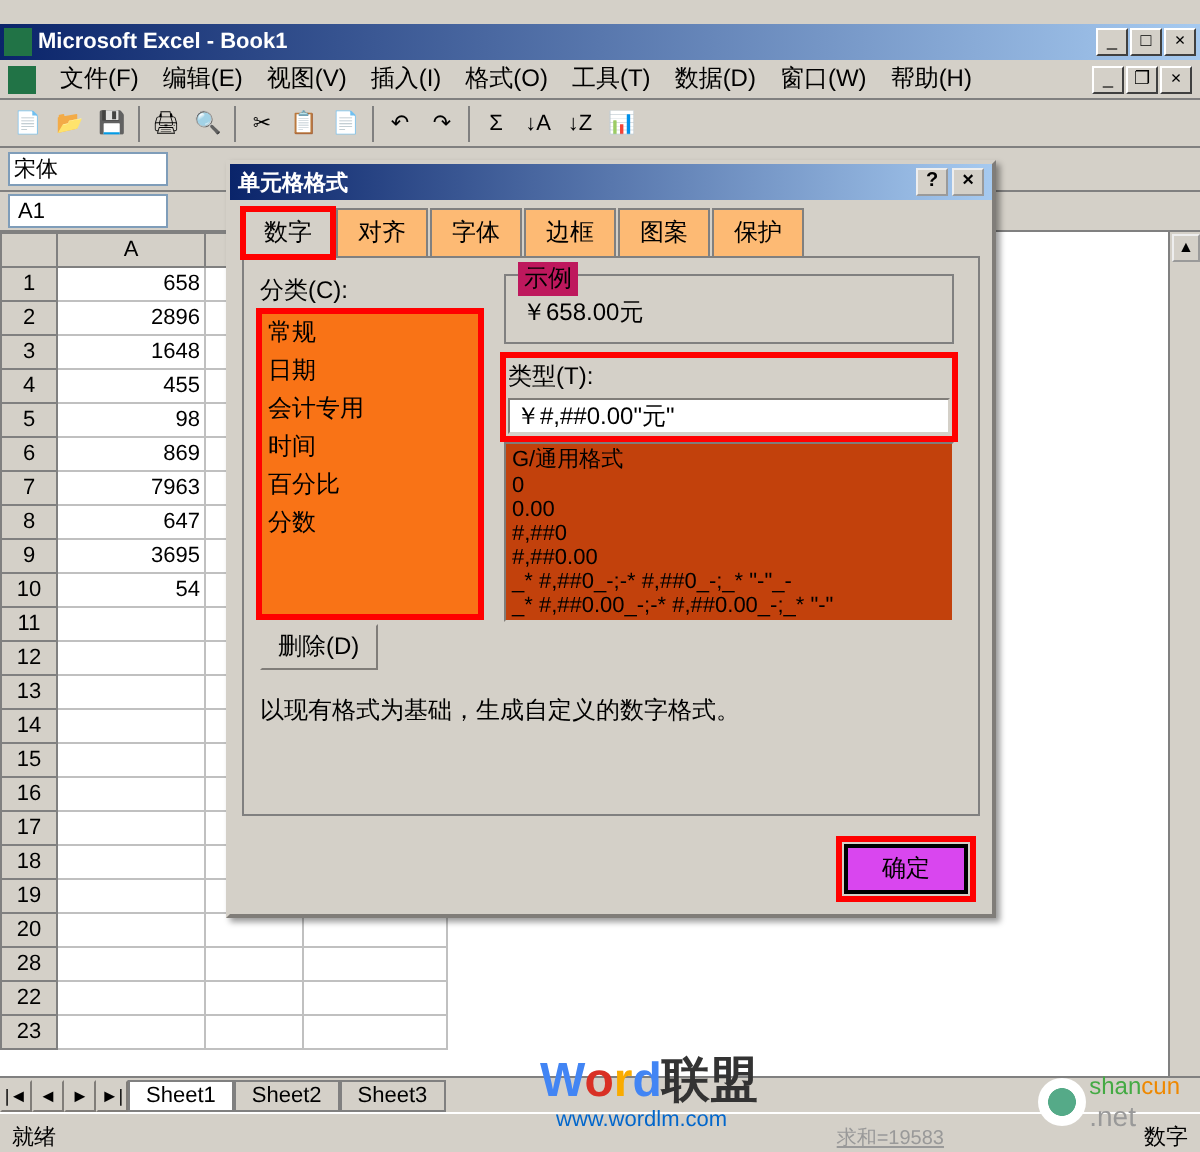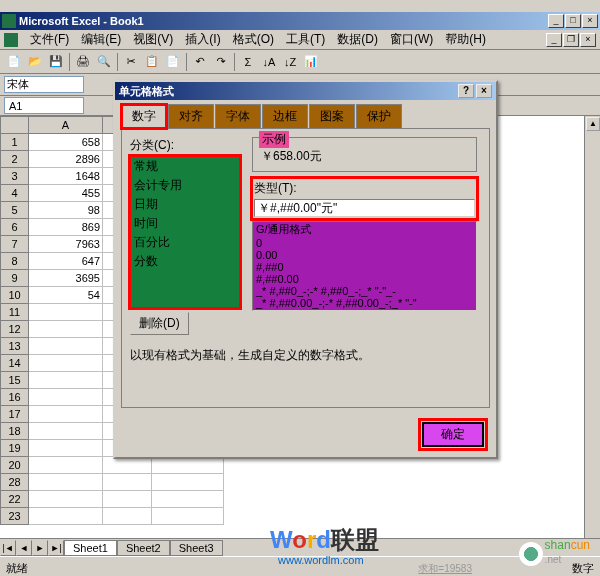--- a/index.html
+++ b/index.html
@@ -43,36 +43,36 @@
 
 
 .dialog { position: absolute; left: 113px; top: 80px; width: 385px; background: #d4d0c8; border: 2px outset #d4d0c8; box-shadow: 2px 2px 3px rgba(0,0,0,0.4); z-index: 100; }
 .dlg-title { background: linear-gradient(to right, #0a246a, #a6caf0); height: 18px; display: flex; align-items: center; padding: 0 4px; color: white; font-weight: bold; font-size: 11px; }
 .dlg-title-text { flex: 1; }
 .dlg-help { width: 16px; height: 14px; background: #d4d0c8; border: 1px outset; text-align: center; color: black; font-size: 10px; margin-right: 2px; }
 .dlg-close { width: 16px; height: 14px; background: #d4d0c8; border: 1px outset; text-align: center; color: black; font-size: 10px; }
 
 
 .tabs { display: flex; padding: 4px 6px 0 6px; }
-.tab { padding: 3px 10px; border: 1px solid #808080; border-bottom: none; background: #a16207; font-size: 12px; margin-right: 1px; }
+.tab { padding: 3px 10px; border: 1px solid #808080; border-bottom: none; background: #fdba74; font-size: 12px; margin-right: 1px; }
 .tab.active { background: #d4d0c8; position: relative; z-index: 2; border-bottom: 1px solid #d4d0c8; margin-bottom: -1px; }
 .tab-red { outline: 3px solid red; outline-offset: -2px; }
 .tab-content { border: 1px solid #808080; margin: 0 6px 6px 6px; padding: 8px; height: 280px; position: relative; }
 
 .dlg-label { font-size: 12px; margin-bottom: 2px; }
-.category-list { width: 110px; height: 152px; border: 1px inset #d4d0c8; background: #15803d; overflow: hidden; font-size: 12px; }
+.category-list { width: 110px; height: 152px; border: 1px inset #d4d0c8; background: #f97316; overflow: hidden; font-size: 12px; }
 .cat-item { padding: 1px 3px; }
 .red-box { outline: 3px solid red; outline-offset: -1px; }
 .del-btn { margin-top: 4px; padding: 2px 8px; border: 1px outset #d4d0c8; background: #d4d0c8; font-size: 12px; }
 
 .sample-area { position: absolute; left: 130px; top: 8px; width: 225px; }
 .sample-box { border: 1px solid #808080; padding: 10px 8px 6px 8px; margin-top: 0; position: relative; }
-.sample-label { position: absolute; top: -7px; left: 6px; background: #ec4899; padding: 0 3px; font-size: 12px; }
+.sample-label { position: absolute; top: -7px; left: 6px; background: #be185d; padding: 0 3px; font-size: 12px; }
 .type-input { width: 100%; border: 1px inset #d4d0c8; background: white; padding: 1px 3px; font-size: 12px; height: 18px; }
-.type-list { width: 225px; height: 90px; border: 1px inset #d4d0c8; background: #a21caf; font-size: 11px; overflow: hidden; margin-top: 2px; }
+.type-list { width: 225px; height: 90px; border: 1px inset #d4d0c8; background: #c2410c; font-size: 11px; overflow: hidden; margin-top: 2px; }
 .tl-item { padding: 0 3px; white-space: nowrap; }
 
 .hint-text { position: absolute; left: 8px; top: 218px; font-size: 12px; }
 
 .dlg-btns { display: flex; justify-content: flex-end; gap: 6px; padding: 6px 10px 8px; }
 .dlg-btn { padding: 3px 18px; border: 1px outset #d4d0c8; background: #d946ef; font-size: 12px; }
 .ok-btn { border: 2px solid black; padding: 2px 17px; }
 
 
 .sheet-area { position: absolute; bottom: 20px; left: 0; right: 0; height: 18px; background: #d4d0c8; display: flex; align-items: center; border-top: 1px solid #808080; }
@@ -83,24 +83,24 @@
 
 
 .statusbar { position: absolute; bottom: 0; left: 0; right: 0; height: 20px; background: #d4d0c8; display: flex; align-items: flex-end; padding: 0 6px; border-top: 1px solid #fff; font-size: 11px; }
 .status-left { flex: 1; }
 .status-mid { color: #999; font-size: 10px; text-decoration: underline; }
 
 
 .wm1 { position: absolute; bottom: 20px; left: 270px; font-size: 24px; font-weight: bold; z-index: 200; }
 .wm1 .w-red { color: #d93025; } .wm1 .w-orange { color: #f9ab00; } .wm1 .w-blue { color: #4285f4; } .wm1 .w-black { color: #333; }
 .wm2 { position: absolute; bottom: 10px; left: 278px; font-size: 11px; color: #0066cc; z-index: 200; }
-.wm3 { position: absolute; bottom: 10px; right: 10px; z-index: 200; display: flex; align-items: flex-end; gap: 2px; }
+.wm3 { position: absolute; bottom: 10px; right: 10px; z-index: 200; display: flex; align-items: center; gap: 2px; }
 .wm3-icon { width: 24px; height: 24px; background: radial-gradient(circle, #5a8 40%, #fff 42%); border-radius: 50%; }
 .wm3-text { font-size: 12px; }
-.wm3 .g { color: #4a4; } .wm3 .o { color: #e80; } .wm3 .gray { color: #999; font-size: 10px; }
+.wm3 .g { color: #4a4; } .wm3 .o { color: #e80; } .wm3 .gray { color: #999; font-size: 14px; }
 
 .scroll-v { position: absolute; right: 0; top: 0; width: 16px; height: 100%; background: #d4d0c8; border-left: 1px solid #808080; }
 .scroll-arrow { width: 14px; height: 14px; background: #d4d0c8; border: 1px outset; margin: 1px; text-align: center; font-size: 8px; line-height: 12px; }
 </style>
 </head>
 <body>
 
 <div class="titlebar">
   <div class="titlebar-icon"></div>
   <div class="titlebar-text">Microsoft Excel - Book1</div>
@@ -325,22 +325,22 @@
     <div class="tab">边框</div>
     <div class="tab">图案</div>
     <div class="tab">保护</div>
   </div>
   <div class="tab-content">
     <div class="dlg-label">分类(C):</div>
     <div style="display:flex;gap:8px">
       <div>
         <div class="category-list red-box">
           <div class="cat-item">常规</div>
+          <div class="cat-item">日期</div>
           <div class="cat-item">会计专用</div>
-          <div class="cat-item">日期</div>
           <div class="cat-item">时间</div>
           <div class="cat-item">百分比</div>
           <div class="cat-item">分数</div>
 
         </div>
         <button class="del-btn">删除(D)</button>
       </div>
     </div>
     <div class="sample-area">
       <div class="sample-box">

